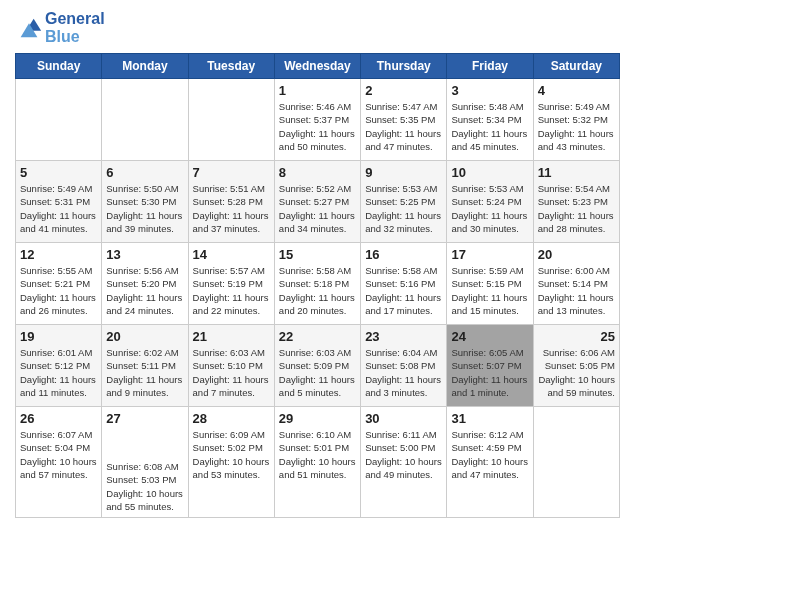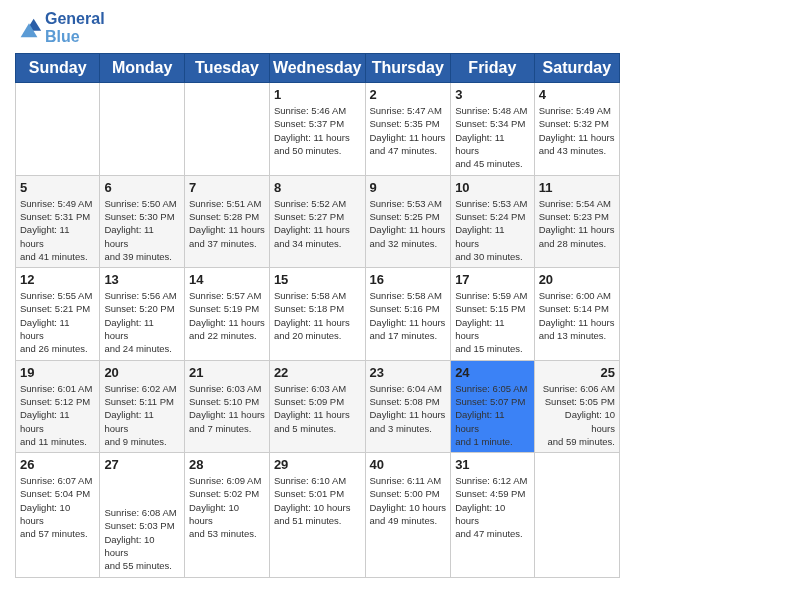--- a/index.html
+++ b/index.html
@@ -44,21 +44,21 @@
     .calendar {
       width: 100%;
       border-collapse: collapse;
       font-size: 10px;
     }
     .calendar th {
       background-color: #2b5ea7;
       color: #fff;
       text-align: center;
       padding: 5px 3px;
-      font-size: 16px;
+      font-size: 12px;
       font-weight: bold;
       border: 1px solid #1a4a8a;
     }
     .calendar td {
       border: 1px solid #ccc;
       vertical-align: top;
       padding: 4px 4px;
       width: calc(100% / 7);
       height: 82px;
       background: #fff;
@@ -280,21 +280,21 @@
 Daylight: 11 hours
 and 5 minutes.</div>
           </td>
           <td style="background: rgb(245, 245, 245);">
             <span class="day-number">23</span>
             <div class="day-info" style="white-space: pre-line;">Sunrise: 6:04 AM
 Sunset: 5:08 PM
 Daylight: 11 hours
 and 3 minutes.</div>
           </td>
-          <td style="background: #3b82f6; margin-left: 25px;">
+          <td style="background: #a3a3a3; margin-left: 25px;">
             <span class="day-number">24</span>
             <div class="day-info" style="white-space: pre-line;">Sunrise: 6:05 AM
 Sunset: 5:07 PM
 Daylight: 11 hours
 and 1 minute.</div>
           </td>
           <td style="background: rgb(245, 245, 245); text-align: right;">
             <span class="day-number">25</span>
             <div class="day-info" style="white-space: pre-line;">Sunrise: 6:06 AM
 Sunset: 5:05 PM
@@ -325,21 +325,21 @@
 and 53 minutes.</div>
           </td>
           <td>
             <span class="day-number">29</span>
             <div class="day-info" style="white-space: pre-line;">Sunrise: 6:10 AM
 Sunset: 5:01 PM
 Daylight: 10 hours
 and 51 minutes.</div>
           </td>
           <td>
-            <span class="day-number">40</span>
+            <span class="day-number">30</span>
             <div class="day-info" style="white-space: pre-line;">Sunrise: 6:11 AM
 Sunset: 5:00 PM
 Daylight: 10 hours
 and 49 minutes.</div>
           </td>
           <td>
             <span class="day-number">31</span>
             <div class="day-info" style="white-space: pre-line;">Sunrise: 6:12 AM
 Sunset: 4:59 PM
 Daylight: 10 hours

